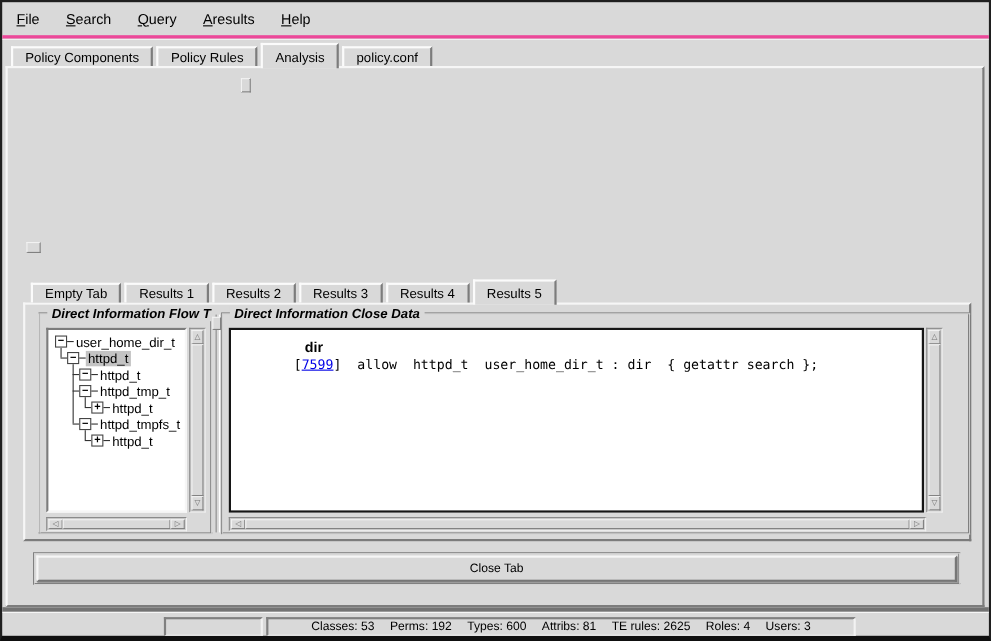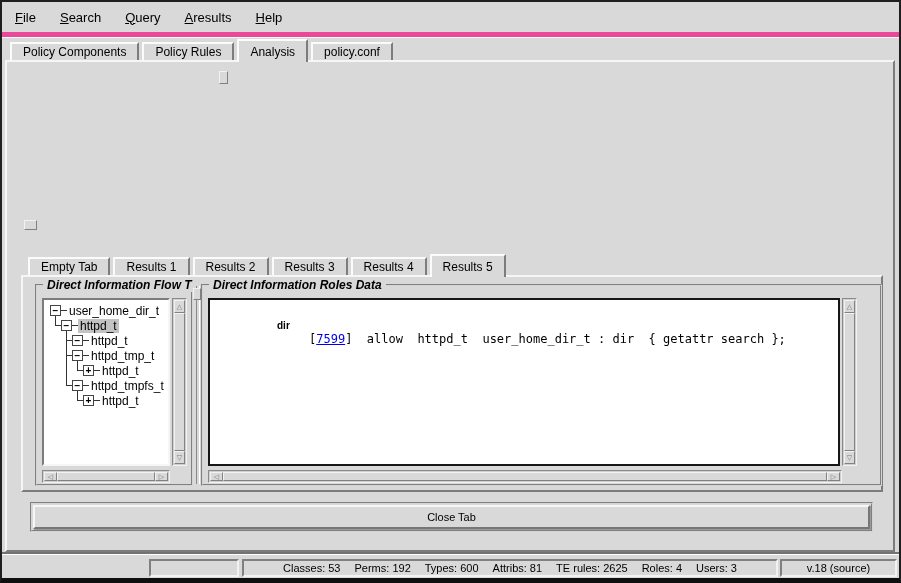--- a/index.html
+++ b/index.html
@@ -8,21 +8,21 @@
     font-family:"Liberation Sans",sans-serif;color:#000;font-size:12px;}
   
   .raised{border:2px solid;border-color:#f6f6f6 #7c7c7c #7c7c7c #f6f6f6;box-sizing:border-box;background:#d9d9d9;}
   .lframe{position:absolute;border:2px groove #d4d4d4;box-sizing:border-box;}
   .legend{position:absolute;top:-8px;left:6px;background:#d9d9d9;padding:0 4px;
     font-weight:bold;font-style:italic;font-size:12px;white-space:nowrap;}
   .btn3d{box-sizing:border-box;background:#d9d9d9;border:2px solid;border-color:#f6f6f6 #767676 #767676 #f6f6f6;
     display:flex;align-items:center;justify-content:center;font-size:12px;box-shadow:1px 1px 0 #9c9c9c;}
   
   .menubar{position:absolute;left:0;top:0;right:0;height:30px;display:flex;align-items:center;
-    padding-left:13px;gap:24px;font-size:13px;border-bottom:5px solid #ec4899;box-shadow:0 1px 0 #ffffff;}
+    padding-left:13px;gap:24px;font-size:13px;border-bottom:3px solid #ec4899;box-shadow:0 1px 0 #ffffff;}
   .mitem{white-space:nowrap;}
   
   .tabrow{position:absolute;left:8px;top:37px;height:21px;display:flex;align-items:flex-end;z-index:5;justify-content:flex-end;}
   .tab{box-sizing:border-box;height:18px;padding:1px 11px 0;margin-right:3px;background:#d9d9d9;white-space:nowrap;
     border-top:2px solid #fbfbfb;border-left:2px solid #fbfbfb;border-right:2px solid #7c7c7c;}
   .tab.active{height:23px;padding-top:4px;margin-bottom:-2px;z-index:6;position:relative;}
   .content-frame{position:absolute;left:3px;top:58px;width:890px;height:492px;z-index:1;}
   
   .scroll{position:absolute;box-sizing:border-box;background:#cfcfcf;border:1px solid;border-color:#8a8a8a #f2f2f2 #f2f2f2 #8a8a8a;display:flex;padding:1px;}
   .vscroll{flex-direction:column;}
@@ -65,25 +65,25 @@
   .tlabel{padding:0 2px;white-space:nowrap;font-size:12px;}
   .tlabel.sel{background:#c3c3c3;}
   .vline{position:absolute;width:1px;background:#333;}
   .stub{position:absolute;height:1px;width:6px;background:#333;}
   
   .datatext{position:absolute;background:#fff;border:2px solid #161616;box-sizing:border-box;overflow:hidden;padding:4px 10px;}
   .dt-header{font-size:15px;font-weight:bold;margin:2px 0 14px 0;}
   .blue{color:#0000e6;}
   .dt-classes{font-size:12px;font-weight:bold;}
   .dt-out{font-size:17px;font-weight:bold;color:#0000e6;}
-  .dt-dir{font-size:10px;font-weight:bold;margin:16px 0 0 57px;}
-  .dt-rule{font-family:"DejaVu Sans Mono",monospace;font-size:12px;margin:1px 0 0 89px;white-space:pre;}
+  .dt-dir{font-size:13px;font-weight:bold;margin:4px 0 0 57px;}
+  .dt-rule{font-family:"DejaVu Sans Mono",monospace;font-size:12px;margin:1px 0 0 47px;white-space:pre;}
   .rule-link{color:#0000e6;text-decoration:underline;}
   
-  .statusbar{position:absolute;left:0;right:0;top:550px;bottom:0;border-top:2px solid #737373;box-shadow:inset 0 1px 0 #fff;}
+  .statusbar{position:absolute;left:0;right:0;top:550px;bottom:0;border-top:4px solid #737373;box-shadow:inset 0 1px 0 #fff;}
   .statusbox{position:absolute;top:5px;height:18px;box-sizing:border-box;display:flex;align-items:center;justify-content:center;
     border:2px solid;border-color:#808080 #f2f2f2 #f2f2f2 #808080;font-size:11px;}
   .stats{display:flex;gap:14px;white-space:nowrap;}
   .label12{position:absolute;font-size:12px;white-space:nowrap;}
   .label11{font-size:11.5px;line-height:14px;}
 </style>
 </head>
 <body>
 
 <div class="window">
@@ -258,21 +258,21 @@
       <div class="sarrow arr-lf"></div>
       <div class="sthumb"></div>
       <div class="sarrow arr-rt"></div>
     </div>
   </div>
 
   <div class="sash-line-v" style="left:194px;top:284px;height:198px;z-index:3;"></div>
   <div class="sash-handle" style="left:191px;top:286px;width:8px;height:12px;"></div>
 
   <div class="lframe" style="left:199px;top:282px;width:681px;height:202px;z-index:3;">
-    <div class="legend">Direct Information Roles Data</div>
+    <div class="legend">Direct Information Close Data</div>
     <div class="datatext" style="left:5px;top:12px;width:632px;height:168px;">
       <div class="dt-dir">dir</div>
       <div class="dt-rule"><span>[</span><span class="rule-link">7599</span><span>]  allow  httpd_t  user_home_dir_t : dir  { getattr search };</span></div>
     </div>
     <div class="scroll vscroll" style="left:639px;top:12px;width:15px;height:168px;">
       <div class="sarrow arr-up"></div>
       <div class="sthumb"></div>
       <div class="sarrow arr-dn"></div>
     </div>
     <div class="scroll hscroll" style="left:5px;top:184px;width:634px;height:13px;">
@@ -294,18 +294,15 @@
       <div class="stats">
         <span>Classes: 53</span>
         <span>Perms: 192</span>
         <span>Types: 600</span>
         <span>Attribs: 81</span>
         <span>TE rules: 2625</span>
         <span>Roles: 4</span>
         <span>Users: 3</span>
       </div>
     </div>
-    <div class="statusbox" style="left:778px;width:117px;">
-      <span>v.18 (source)</span>
-    </div>
   </div>
 
 </div>
 
 </body></html>

